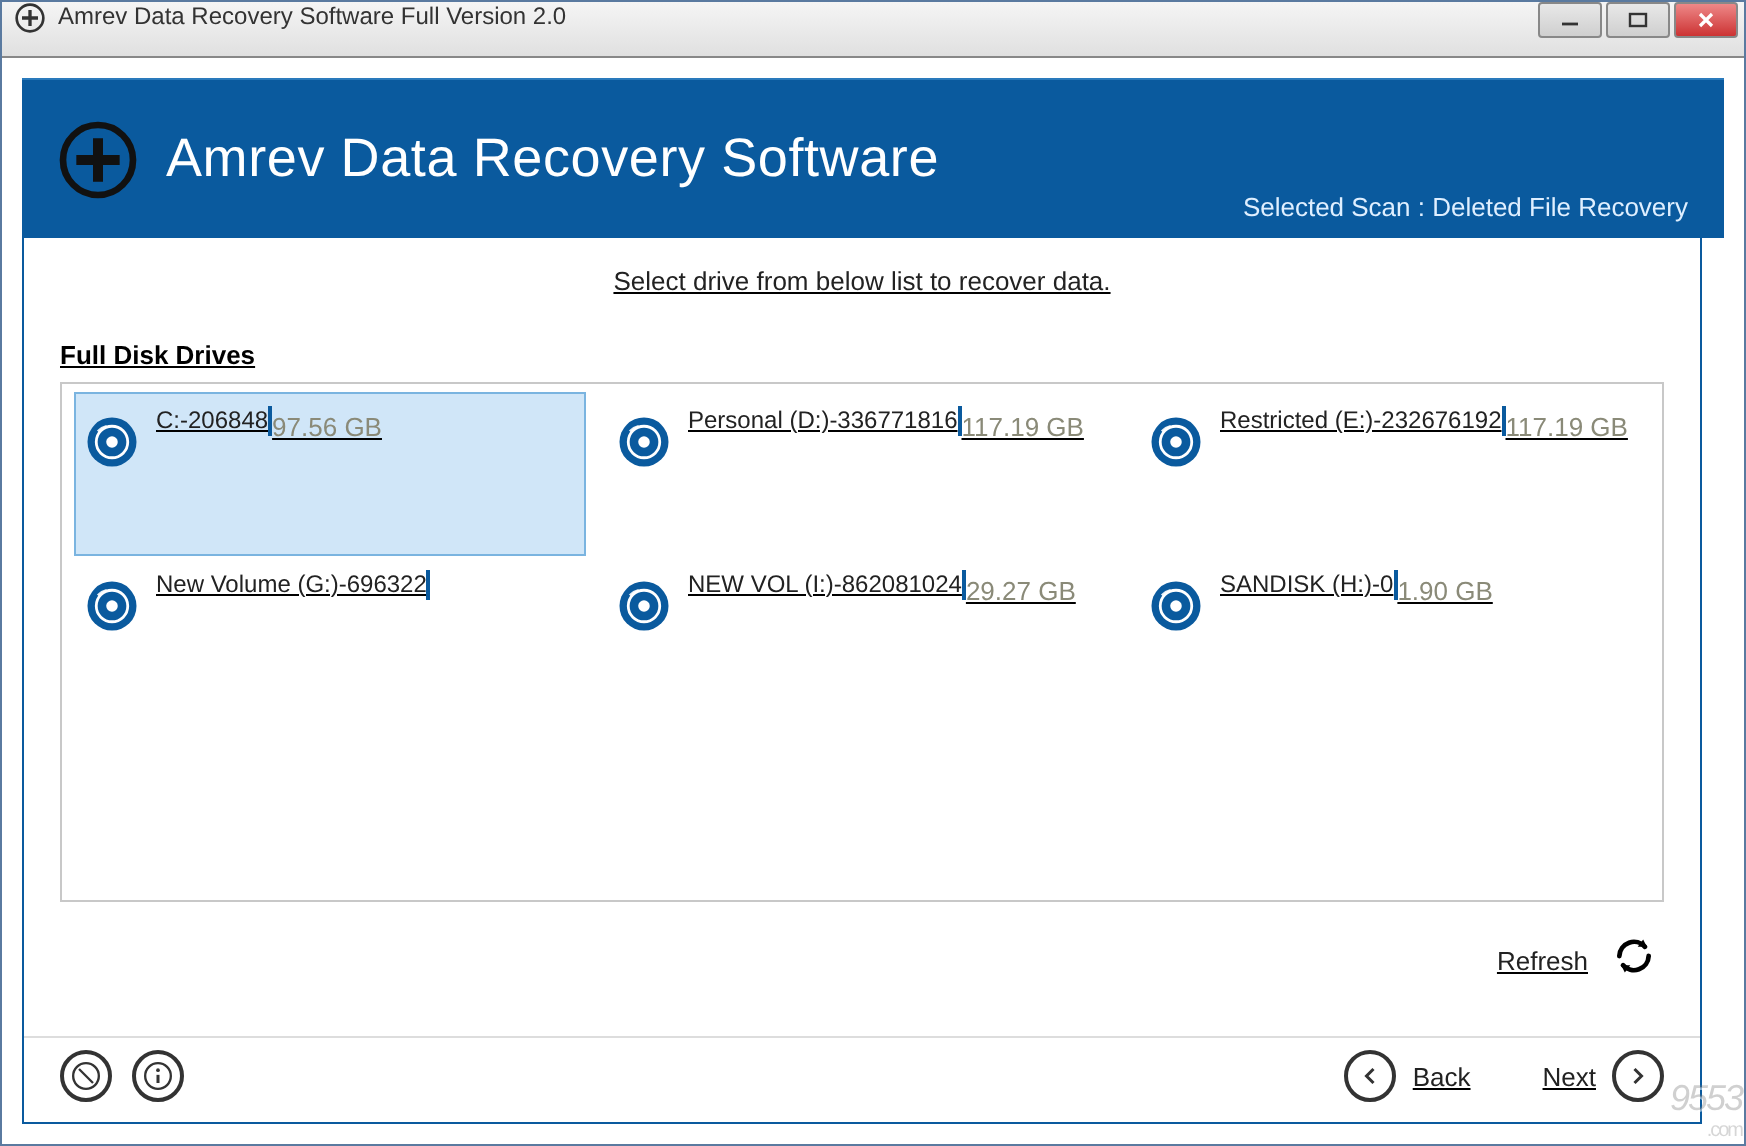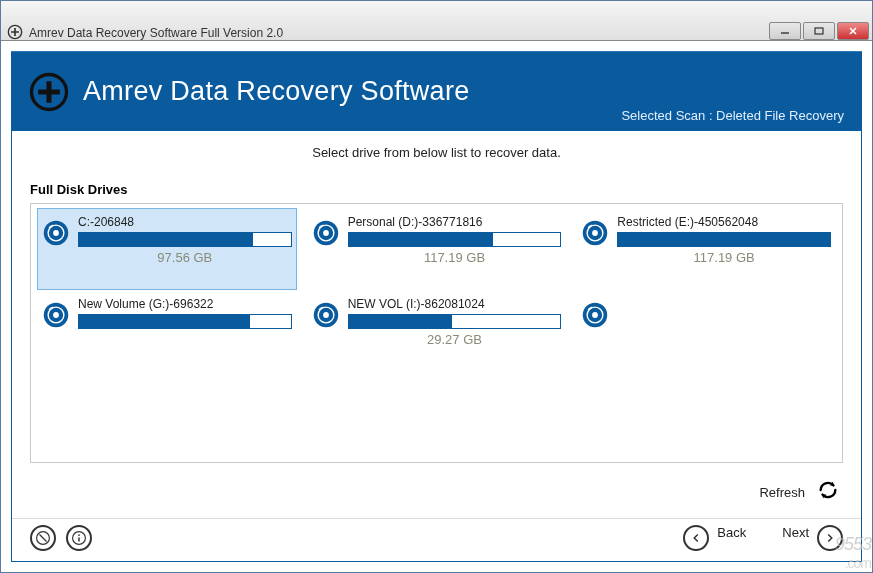--- a/index.html
+++ b/index.html
@@ -1,62 +1,62 @@
 <!DOCTYPE html>
 <html><head>
   <meta charset="utf-8">
   <style>
     * { margin: 0; padding: 0; box-sizing: border-box; }
     body { width: 873px; height: 573px; font-family: Arial, sans-serif; background: #fff; overflow: hidden; }
     
     
     .window { width: 100%; height: 100%; border: 1px solid #5a7aa0; display: flex; flex-direction: column; }
-    .titlebar { height: 40px; background: linear-gradient(#f5f5f5, #e0e0e0); display: flex; align-items: flex-end; border-bottom: 1px solid #888; }
+    .titlebar { height: 28px; background: linear-gradient(#f5f5f5, #e0e0e0); display: flex; align-items: flex-start; border-bottom: 1px solid #888; }
     .titlebar-icon { width: 16px; height: 16px; margin: 0 6px; }
     .titlebar-text { font-size: 12px; color: #333; flex: 1; }
     .win-btns { display: flex; gap: 2px; margin-right: 3px; }
     .win-btn { width: 32px; height: 18px; border: 1px solid #888; border-radius: 2px; display: flex; align-items: center; justify-content: center; font-size: 10px; cursor: pointer; }
     .win-min { background: linear-gradient(#e8e8e8,#cfcfcf); }
     .win-max { background: linear-gradient(#e8e8e8,#cfcfcf); }
     .win-close { background: linear-gradient(#e88,#c33); color: #fff; font-weight: bold; }
     
     
     .header { background: #0a5a9e; height: 80px; margin: 10px 10px 0 10px; display: flex; align-items: center; padding: 0 18px; position: relative; border-top: 1px solid #2a7abc; }
     .header-logo { width: 40px; height: 40px; }
     .header-title { color: #fff; font-size: 27px; font-weight: normal; margin-left: 14px; letter-spacing: 0.3px; }
     .header-sub { position: absolute; right: 18px; bottom: 8px; color: #dfefff; font-size: 13px; }
     
     
-    .content { flex: 1; margin: 0 10px 10px 10px; border-left: 1px solid #0a5a9e; border-right: 1px solid #0a5a9e; border-bottom: 1px solid #0a5a9e; padding: 14px 0 0 0; display: flex; flex-direction: column; position: relative; background: #fff; }
+    .content { flex: 1; margin: 0 21px 10px 10px; border-left: 1px solid #0a5a9e; border-right: 1px solid #0a5a9e; border-bottom: 1px solid #0a5a9e; padding: 14px 0 0 0; display: flex; flex-direction: column; position: relative; background: #fff; text-decoration: underline; }
     .instruction { text-align: center; font-size: 13px; color: #222; margin-bottom: 22px; }
     .section-label { font-size: 13px; font-weight: bold; color: #000; margin: 0 0 6px 18px; }
     .drives-panel { border: 1px solid #c8c8c8; margin: 0 18px; height: 260px; padding: 4px 6px; display: grid; grid-template-columns: repeat(3, 1fr); grid-auto-rows: 82px; column-gap: 10px; align-content: start; }
     
     .drive-item { display: flex; align-items: flex-start; padding: 6px 4px; cursor: pointer; border: 1px solid transparent; }
     .drive-item.selected { background: #d0e6f8; border: 1px solid #7ab4e0; }
     .disc-icon { width: 28px; height: 28px; margin-right: 8px; margin-top: 4px; flex-shrink: 0; }
-    .drive-info { flex: 1; display: flex; flex-direction: column; min-width: 0; }
+    .drive-info { flex: 1; display: flex; flex-direction: row; min-width: 0; }
     .drive-name { font-size: 12px; color: #222; white-space: nowrap; overflow: hidden; text-overflow: clip; margin-bottom: 3px; }
     .bar { height: 15px; border: 1px solid #0a5a9e; background: #fff; position: relative; }
     .bar-fill { height: 100%; background: #0a5a9e; }
     .drive-size { font-size: 13px; color: #8a8a78; margin-top: 3px; text-align: center; }
     
     
     .refresh-row { display: flex; justify-content: flex-end; align-items: center; gap: 12px; margin: 16px 22px 10px 0; }
     .refresh-label { font-size: 13px; color: #222; }
     
     .nav-row { display: flex; justify-content: space-between; align-items: center; padding: 6px 18px 10px 18px; border-top: 1px solid #ddd; margin-top: auto; }
     .nav-left { display: flex; gap: 10px; }
-    .nav-right { display: flex; gap: 8px; }
+    .nav-right { display: flex; align-items: center; gap: 8px; }
     .circle-btn { width: 26px; height: 26px; border: 2px solid #333; border-radius: 50%; display: flex; align-items: center; justify-content: center; cursor: pointer; background: #fff; }
     .circle-btn svg { width: 14px; height: 14px; }
     .nav-label { font-size: 13px; color: #222; }
     
     .watermark { position: absolute; right: 2px; bottom: 2px; font-size: 18px; color: rgba(120,120,120,0.35); font-weight: normal; font-style: italic; pointer-events: none; z-index: 5; letter-spacing: -1px; text-shadow: 0 1px 0 rgba(255,255,255,0.5); }
-    .watermark small { font-size: 14px; display: block; text-align: right; font-style: normal; color: rgba(120,120,120,0.3); }
+    .watermark small { font-size: 10px; display: block; text-align: right; font-style: normal; color: rgba(120,120,120,0.3); }
   </style>
 </head>
 <body>
 
 <div class="window">
 
   <div class="titlebar">
     <svg class="titlebar-icon" viewBox="0 0 24 24">
       <circle cx="12" cy="12" r="10" fill="none" stroke="#333" stroke-width="2"></circle>
       <path d="M12 6 v12 M6 12 h12" stroke="#333" stroke-width="2.5"></path>
@@ -126,21 +126,21 @@
           </div>
         </div>
         <div class="drive-item">
           <span class="disc-icon"><svg viewBox="0 0 32 32">
               <circle cx="16" cy="16" r="14" fill="#0a5a9e"></circle>
               <circle cx="16" cy="16" r="9" fill="none" stroke="#fff" stroke-width="1.6"></circle>
               <circle cx="16" cy="16" r="3.3" fill="#fff"></circle>
               <path d="M8 10 a10 10 0 0 1 5 -3" stroke="#fff" stroke-width="1.6" fill="none" opacity="0.9"></path>
             </svg></span>
           <div class="drive-info">
-            <div class="drive-name">Restricted (E:)-450562048</div>
+            <div class="drive-name">Restricted (E:)-232676192</div>
             <div class="bar">
               <div class="bar-fill" style="width: 100%;"></div>
             </div>
             <div class="drive-size">117.19 GB</div>
           </div>
         </div>
         <div class="drive-item">
           <span class="disc-icon"><svg viewBox="0 0 32 32">
               <circle cx="16" cy="16" r="14" fill="#0a5a9e"></circle>
               <circle cx="16" cy="16" r="9" fill="none" stroke="#fff" stroke-width="1.6"></circle>
@@ -169,20 +169,27 @@
             <div class="drive-size">29.27 GB</div>
           </div>
         </div>
         <div class="drive-item">
           <span class="disc-icon"><svg viewBox="0 0 32 32">
               <circle cx="16" cy="16" r="14" fill="#0a5a9e"></circle>
               <circle cx="16" cy="16" r="9" fill="none" stroke="#fff" stroke-width="1.6"></circle>
               <circle cx="16" cy="16" r="3.3" fill="#fff"></circle>
               <path d="M8 10 a10 10 0 0 1 5 -3" stroke="#fff" stroke-width="1.6" fill="none" opacity="0.9"></path>
             </svg></span>
+          <div class="drive-info">
+            <div class="drive-name">SANDISK (H:)-0</div>
+            <div class="bar">
+              <div class="bar-fill" style="width: 49%;"></div>
+            </div>
+            <div class="drive-size">1.90 GB</div>
+          </div>
         </div>
       </div>
 
     <div class="refresh-row">
       <span class="refresh-label">Refresh</span>
       <span style="cursor:pointer">
         <svg width="22" height="22" viewBox="0 0 24 24">
           <path d="M4 12 a8 8 0 0 1 14 -5" fill="none" stroke="#000" stroke-width="2.6" stroke-linecap="round"></path>
           <path d="M17 3 l2 4 l-5 0 z" fill="#000"></path>
           <path d="M20 12 a8 8 0 0 1 -14 5" fill="none" stroke="#000" stroke-width="2.6" stroke-linecap="round"></path>

